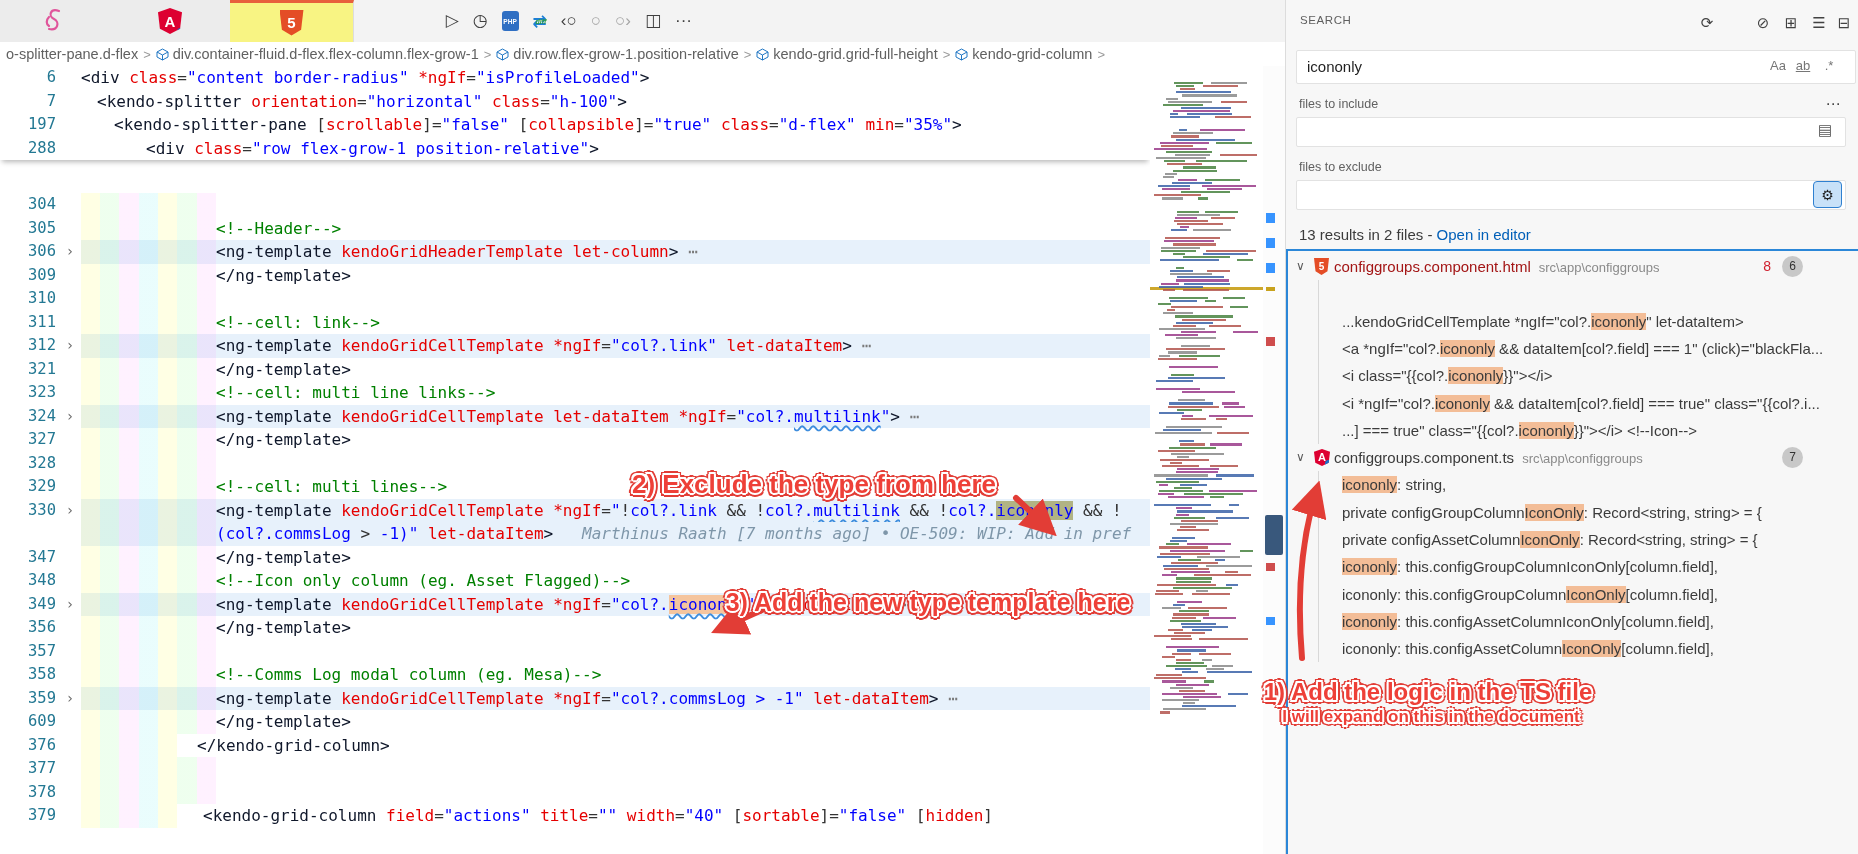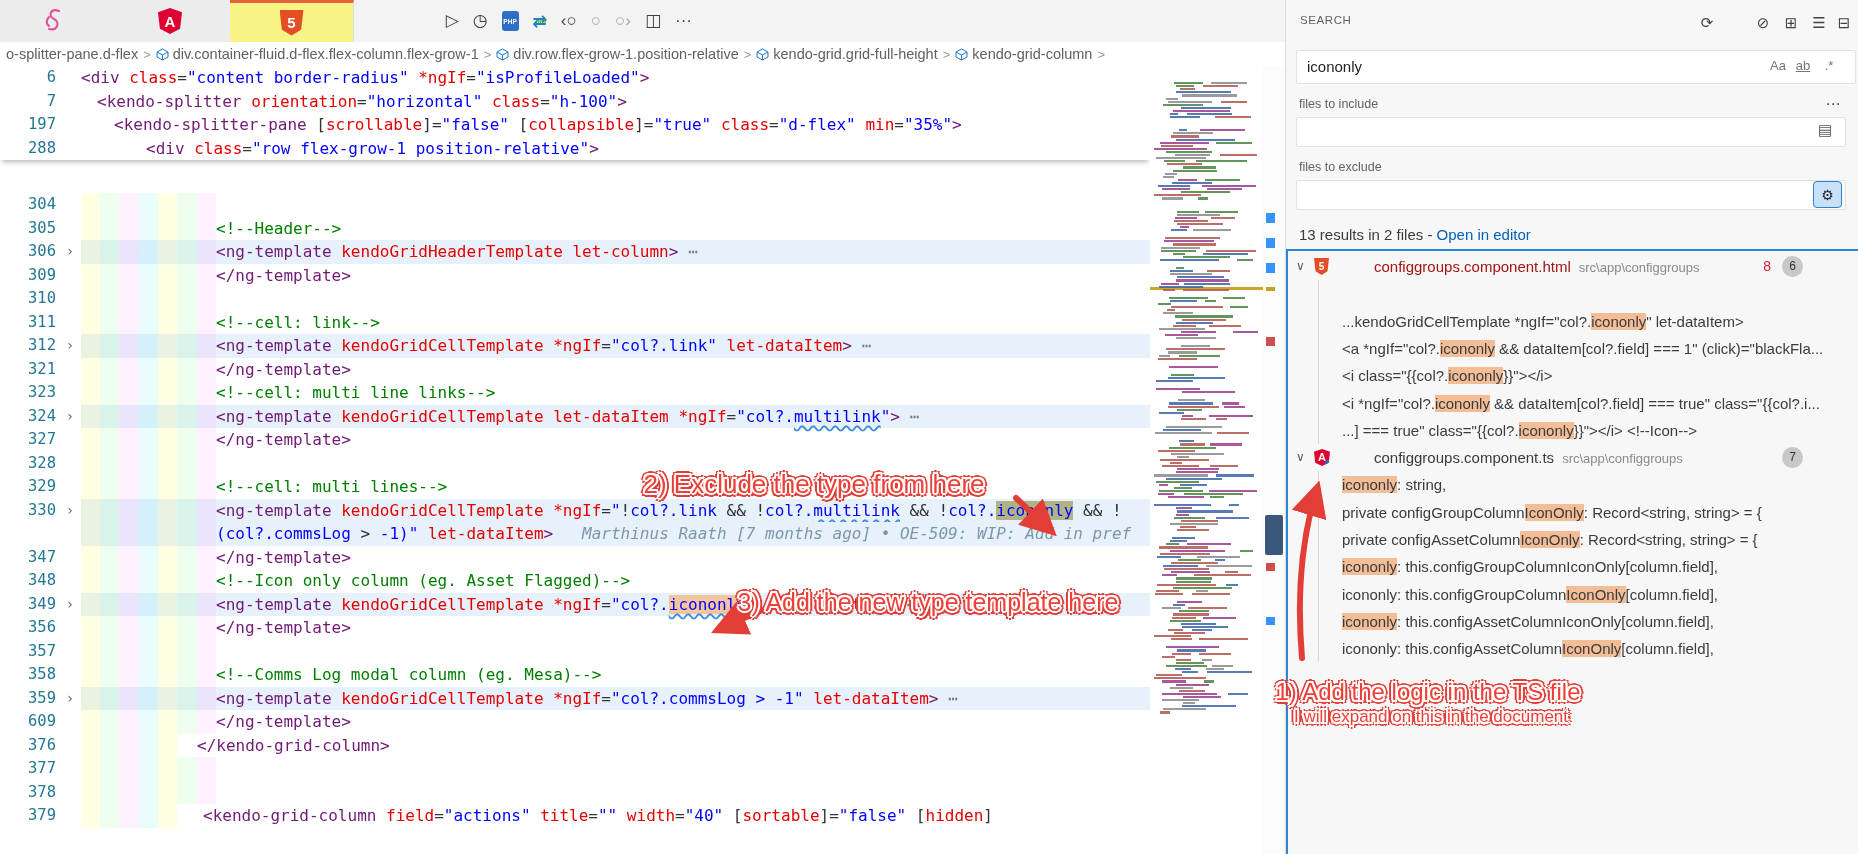--- a/index.html
+++ b/index.html
@@ -34,21 +34,21 @@
      background:linear-gradient(90deg,
        rgba(255,255,64,.14) 0 19px, rgba(127,255,127,.13) 19px 38px,
        rgba(255,127,255,.11) 38px 58px, rgba(79,236,236,.12) 58px 77px,
        rgba(255,255,64,.14) 77px 96px, rgba(127,255,127,.13) 96px 116px,
        rgba(255,127,255,.11) 116px 135px);}
   .stripes.short{width:96px;background:linear-gradient(90deg,
        rgba(255,255,64,.14) 0 19px, rgba(127,255,127,.13) 19px 38px,
        rgba(255,127,255,.11) 38px 58px, rgba(79,236,236,.12) 58px 77px,
        rgba(255,255,64,.14) 77px 96px);}
   .lc{position:absolute;top:0;}
-  .tk-tg{color:#701a75}.tk-at{color:#e50000}.tk-pu{color:#333}.tk-st{color:#0000ff}
+  .tk-tg{color:#0f172a}.tk-at{color:#e50000}.tk-pu{color:#333}.tk-st{color:#0000ff}
   .tk-cm{color:#008000}.tk-el{color:#7a7a7a}
   .tk-bl{color:#7e96a9;font-style:italic}
   .tk-sq{text-decoration:underline;text-decoration-style:wavy;text-decoration-color:#3e8ddd;text-decoration-thickness:1.5px;text-underline-offset:3px;}
   .tk-sel{background:#b1b384}
   .tk-pch{background:#f5c59e}
   
   #minimap{position:absolute;left:1150px;top:66px;width:113px;height:788px;background:#fff;cursor:pointer;}
   .mmbar{position:absolute;height:2.2px;opacity:.85;}
   #mmline{position:absolute;left:0;top:221px;width:113px;height:3px;background:#cda72c;}
   #ruler{position:absolute;left:1263px;top:66px;width:22px;height:788px;background:#fcfcfc;}
@@ -65,38 +65,38 @@
   .smalllab{position:absolute;left:13px;font-size:12.5px;color:#616161;}
   .toggle{position:absolute;top:55px;width:24px;height:22px;text-align:center;line-height:22px;color:#767676;font-size:13px;cursor:pointer;border-radius:3px;}
   #gearbtn{position:absolute;left:527px;top:181px;width:27px;height:25px;background:#c8e1f8;border:1px solid #2f80d0;border-radius:4px;
            display:flex;align-items:center;justify-content:center;font-size:14px;color:#1f1f1f;cursor:pointer;}
   #summary{position:absolute;left:13px;top:226px;color:#3b3b3b;}
   #summary a{color:#005fb8;text-decoration:none;cursor:pointer;}
   #tree{position:absolute;left:0;top:249px;width:573px;height:605px;border-top:2px solid #2b87d8;border-left:2px solid #2b87d8;box-sizing:border-box;overflow:hidden;}
   .trow{position:absolute;left:0;width:571px;height:27px;line-height:27px;white-space:nowrap;cursor:pointer;}
   .chev{position:absolute;left:8px;color:#5a5a5a;font-size:12px;}
   .ficon{position:absolute;left:26px;top:5px;}
-  .fname{position:absolute;left:46px;font-size:15px;margin-left:40px;}
+  .fname{position:absolute;left:46px;font-size:15px;}
   .fname.html{color:#a31515;}
   .fname.ts{color:#3b3b3b;}
   .fpath{font-size:13px;color:#8a8a8a;margin-left:8px;}
   .errcnt{position:absolute;right:88px;color:#d01f2e;font-size:14px;}
   .badge{position:absolute;right:56px;top:3px;width:21px;height:21px;border-radius:11px;background:#c8c8c8;color:#333;
          font-size:12px;text-align:center;line-height:21px;}
   .mtext{position:absolute;left:54px;right:8px;overflow:hidden;color:#3b3b3b;font-size:15px;}
   .mhl{background:#f3bd97;}
   .guide{position:absolute;left:30px;width:1px;background:#d8d8d8;}
   
   .icon-html{width:15px;height:17px;background:#e44d26;clip-path:polygon(0 0,100% 0,90% 78%,50% 100%,10% 78%);
              color:#fff;font-size:10px;font-weight:bold;display:flex;align-items:center;justify-content:center;}
   .icon-ng{position:relative;width:16px;height:17px;background:#dd0031;clip-path:polygon(50% 0,100% 16%,92% 80%,50% 100%,8% 80%,0 16%);
            color:#fff;font-size:11px;font-weight:bold;display:flex;align-items:center;justify-content:center;}
   .ng-dot{position:absolute;right:-2px;bottom:-1px;width:7px;height:7px;border-radius:4px;background:#1374cf;clip-path:none;}
   
-  .sticker{position:absolute;transform:translate(-50%,-50%);white-space:nowrap;font-weight:400;color:#ee4038;z-index:50;
+  .sticker{position:absolute;transform:translate(-50%,-50%);white-space:nowrap;font-weight:700;color:#ee4038;z-index:50;
     text-shadow:2px 0 0 #fff,-2px 0 0 #fff,0 2px 0 #fff,0 -2px 0 #fff,1.6px 1.6px 0 #fff,-1.6px 1.6px 0 #fff,1.6px -1.6px 0 #fff,-1.6px -1.6px 0 #fff,
       4px 0 0 #e23d36,-4px 0 0 #e23d36,0 4px 0 #e23d36,0 -4px 0 #e23d36,3px 3px 0 #e23d36,-3px 3px 0 #e23d36,3px -3px 0 #e23d36,-3px -3px 0 #e23d36;text-align:center;}
   #arrows{position:absolute;left:0;top:0;width:1858px;height:854px;pointer-events:none;z-index:49;}
 </style>
 </head>
 <body>
 
 <div id="root">
 
   <div id="tabbar">

